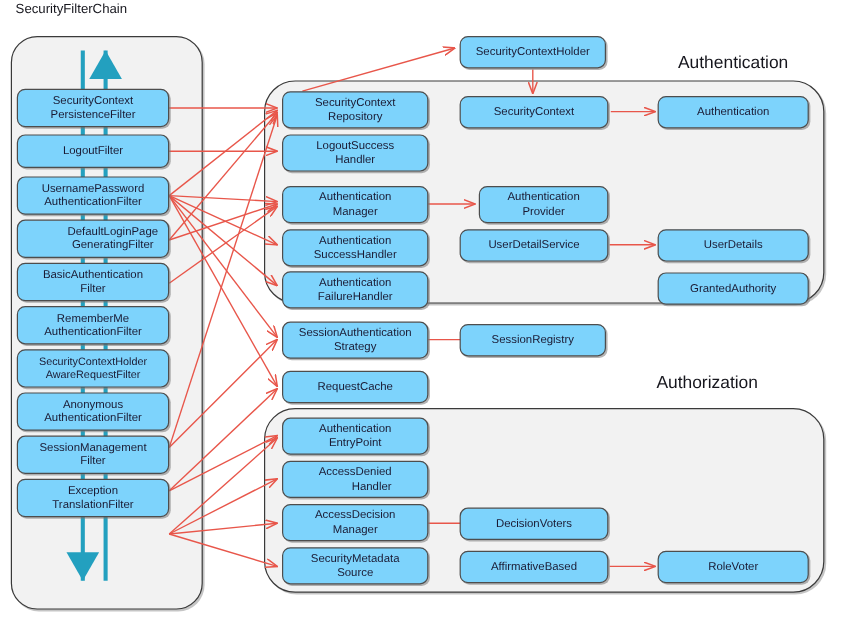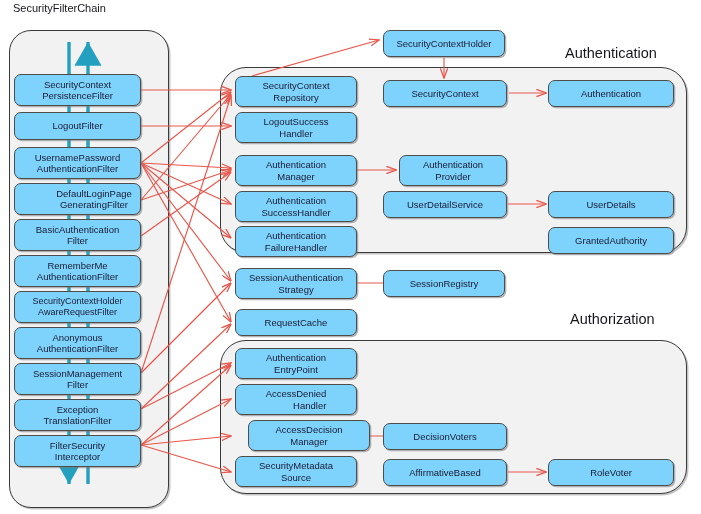--- a/index.html
+++ b/index.html
@@ -46,21 +46,21 @@
 </style>
 </head>
 <body>
 
 <div id="diagram">
 
   <div class="chain-title" style="left:13px;top:2px;">SecurityFilterChain</div>
 
   <div class="group-title" style="left:565px;top:45px;">Authentication</div>
 
-  <div class="group-title" style="left:570px;top:311px;">Authorization</div>
+  <div class="group-title" style="left:547px;top:311px;">Authorization</div>
 
   <div class="group" style="left:9px;top:30px;width:160px;height:478px;border-radius:22px;"></div>
 
   <div class="group" style="left:220px;top:67px;width:467px;height:186px;"></div>
 
   <div class="group" style="left:220px;top:340px;width:467px;height:154px;"></div>
 
   <svg class="layer" style="z-index:3;">
     <defs>
       <marker id="tealDown" markerWidth="9" markerHeight="9" refX="4.5" refY="8" orient="0">
@@ -139,22 +139,20 @@
   <div class="node" style="left:14px;top:255px;width:127px;height:32px;">RememberMe
 AuthenticationFilter</div>
   <div class="node" style="left:14px;top:291px;width:127px;height:32px;font-size:9px;">SecurityContextHolder
 AwareRequestFilter</div>
   <div class="node" style="left:14px;top:327px;width:127px;height:32px;">Anonymous
 AuthenticationFilter</div>
   <div class="node" style="left:14px;top:363px;width:127px;height:32px;">SessionManagement
 Filter</div>
   <div class="node" style="left:14px;top:399px;width:127px;height:32px;">Exception
 TranslationFilter</div>
-  <div class="node" style="left:14px;top:435px;width:127px;height:32px;">FilterSecurity
-Interceptor</div>
 
   <div class="node" style="left:383px;top:30px;width:122px;height:27px;">SecurityContextHolder</div>
   <div class="node" style="left:235px;top:268px;width:122px;height:31px;">SessionAuthentication
 Strategy</div>
   <div class="node" style="left:383px;top:270px;width:122px;height:27px;">SessionRegistry</div>
   <div class="node" style="left:235px;top:309px;width:122px;height:27px;">RequestCache</div>
 
   <div class="node" style="left:235px;top:76px;width:122px;height:31px;">SecurityContext
 Repository</div>
   <div class="node" style="left:235px;top:112px;width:122px;height:31px;">LogoutSuccess
@@ -172,21 +170,21 @@
   <div class="node" style="left:383px;top:191px;width:124px;height:27px;">UserDetailService</div>
 
   <div class="node" style="left:548px;top:80px;width:126px;height:27px;">Authentication</div>
   <div class="node" style="left:548px;top:191px;width:126px;height:27px;">UserDetails</div>
   <div class="node" style="left:548px;top:227px;width:126px;height:27px;">GrantedAuthority</div>
 
   <div class="node" style="left:235px;top:348px;width:122px;height:31px;">Authentication
 EntryPoint</div>
   <div class="node" style="left:235px;top:384px;width:122px;height:31px;text-align:right;">AccessDenied
 Handler</div>
-  <div class="node" style="left:235px;top:420px;width:122px;height:31px;margin-left:13px;">AccessDecision
+  <div class="node" style="left:235px;top:420px;width:122px;height:31px;">AccessDecision
 Manager</div>
   <div class="node" style="left:235px;top:456px;width:122px;height:31px;text-align:center;">SecurityMetadata
 Source</div>
 
   <div class="node" style="left:383px;top:423px;width:124px;height:27px;">DecisionVoters</div>
   <div class="node" style="left:383px;top:459px;width:124px;height:27px;">AffirmativeBased</div>
   <div class="node" style="left:548px;top:459px;width:126px;height:27px;">RoleVoter</div>
 
 </div>
 

